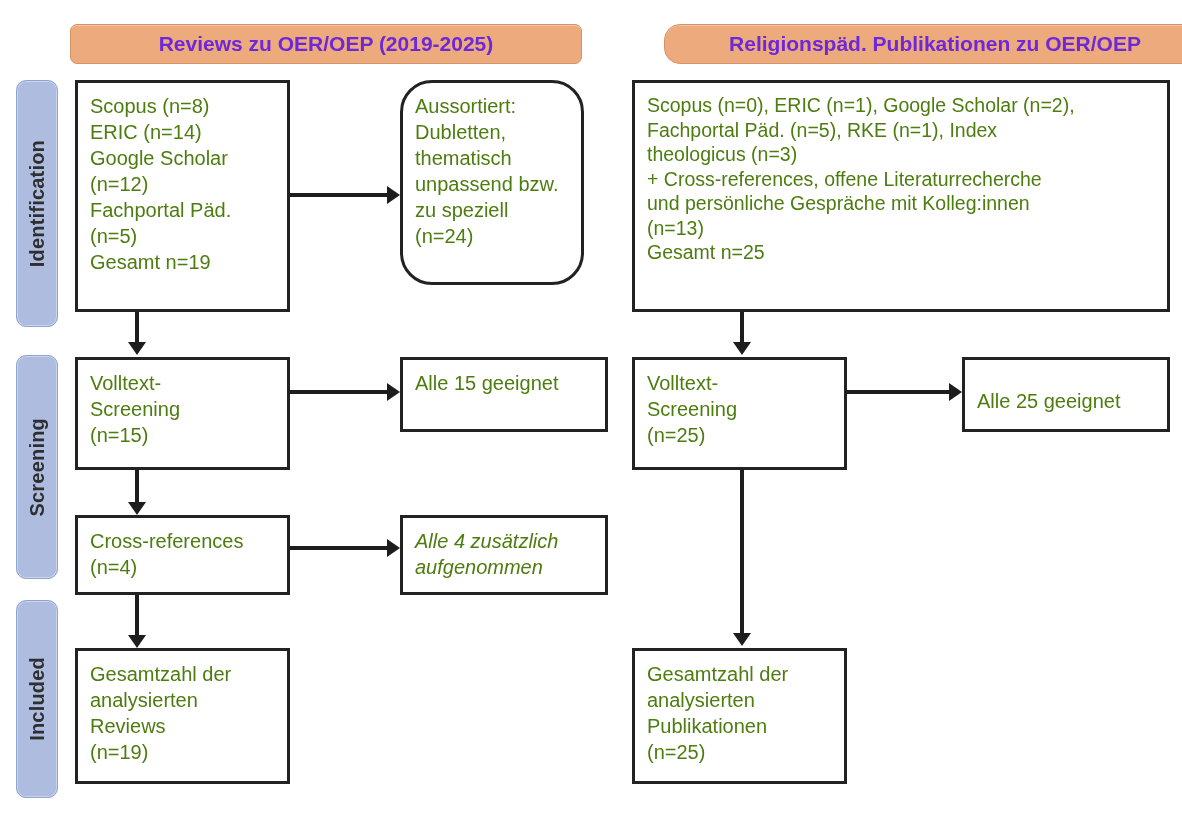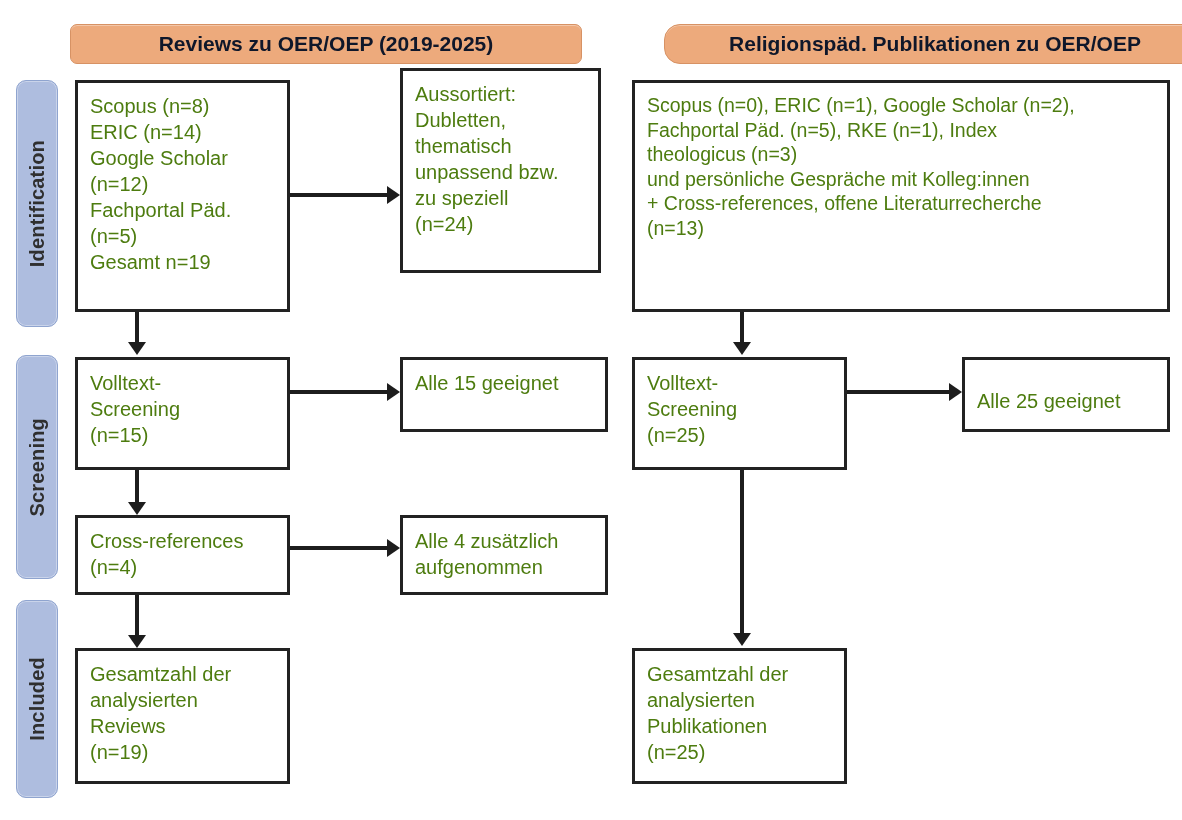--- a/index.html
+++ b/index.html
@@ -48,21 +48,21 @@
     border: 1px solid #d79264;
     border-radius: 7px;
     display: flex;
     align-items: center;
     justify-content: center;
     box-shadow: inset 0 1px 0 rgba(255,255,255,0.35);
   }
   .col-header span {
     font-size: 21px;
     font-weight: bold;
-    color: #0f172a;
+    color: #6d28d9;
     white-space: nowrap;
   }
 
   
   .box {
     position: absolute;
     background: #ffffff;
     border: 3px solid #222222;
     box-sizing: border-box;
     padding: 10px 10px 8px 12px;
@@ -132,21 +132,21 @@
   <div class="box" style="left:75px; top:80px; width:215px; height:232px;">
     <span class="line">Scopus (n=8)</span>
     <span class="line">ERIC (n=14)</span>
     <span class="line">Google Scholar</span>
     <span class="line">(n=12)</span>
     <span class="line">Fachportal Päd.</span>
     <span class="line">(n=5)</span>
     <span class="line">Gesamt n=19</span>
   </div>
 
-  <div class="box" style="left:400px; top:68px; width:201px; height:205px;">
+  <div class="box" style="left:400px; top:80px; width:184px; height:205px;border-radius:32px;">
     <span class="line">Aussortiert:</span>
     <span class="line">Dubletten,</span>
     <span class="line">thematisch</span>
     <span class="line">unpassend bzw.</span>
     <span class="line">zu speziell</span>
     <span class="line">(n=24)</span>
   </div>
 
   <div class="conn-h" style="left:290px; top:193px; width:97px;"></div>
   <div class="arrow-right" style="left:387px; top:186px;"></div>
@@ -168,21 +168,21 @@
   <div class="arrow-right" style="left:387px; top:383px;"></div>
 
   <div class="conn-v" style="left:135px; top:470px; width:4px; height:34px;"></div>
   <div class="arrow-down" style="left:128px; top:502px;"></div>
 
   <div class="box" style="left:75px; top:515px; width:215px; height:80px;">
     <span class="line">Cross-references</span>
     <span class="line">(n=4)</span>
   </div>
 
-  <div class="box" style="left:400px; top:515px; width:208px; height:80px;">
+  <div class="box" style="left:400px; top:515px; width:208px; height:80px;font-style:italic;">
     <span class="line">Alle 4 zusätzlich</span>
     <span class="line">aufgenommen</span>
   </div>
 
   <div class="conn-h" style="left:290px; top:546px; width:97px;"></div>
   <div class="arrow-right" style="left:387px; top:539px;"></div>
 
   <div class="conn-v" style="left:135px; top:595px; width:4px; height:42px;"></div>
   <div class="arrow-down" style="left:128px; top:635px;"></div>
 
@@ -190,23 +190,24 @@
     <span class="line">Gesamtzahl der</span>
     <span class="line">analysierten</span>
     <span class="line">Reviews</span>
     <span class="line">(n=19)</span>
   </div>
 
   <div class="box tight" style="left:632px; top:80px; width:538px; height:232px;">
     <span class="line">Scopus (n=0), ERIC (n=1), Google Scholar (n=2),</span>
     <span class="line">Fachportal Päd. (n=5), RKE (n=1), Index</span>
     <span class="line">theologicus (n=3)</span>
+    <span class="line">+ Cross-references, offene Literaturrecherche</span>
     <span class="line">und persönliche Gespräche mit Kolleg:innen</span>
-    <span class="line">+ Cross-references, offene Literaturrecherche</span>
     <span class="line">(n=13)</span>
+    <span class="line">Gesamt n=25</span>
   </div>
 
   <div class="conn-v" style="left:740px; top:312px; width:4px; height:32px;"></div>
   <div class="arrow-down" style="left:733px; top:342px;"></div>
 
   <div class="box" style="left:632px; top:357px; width:215px; height:113px;">
     <span class="line">Volltext-</span>
     <span class="line">Screening</span>
     <span class="line">(n=25)</span>
   </div>

